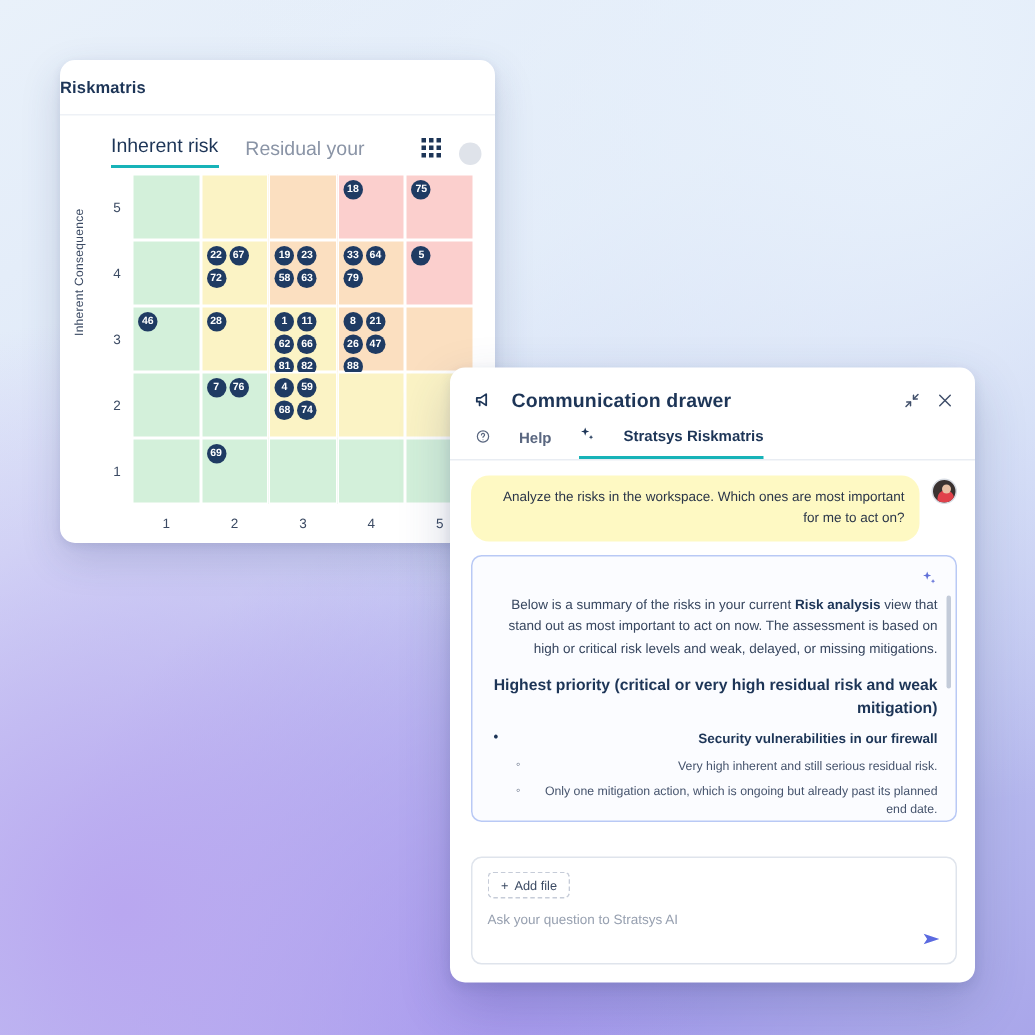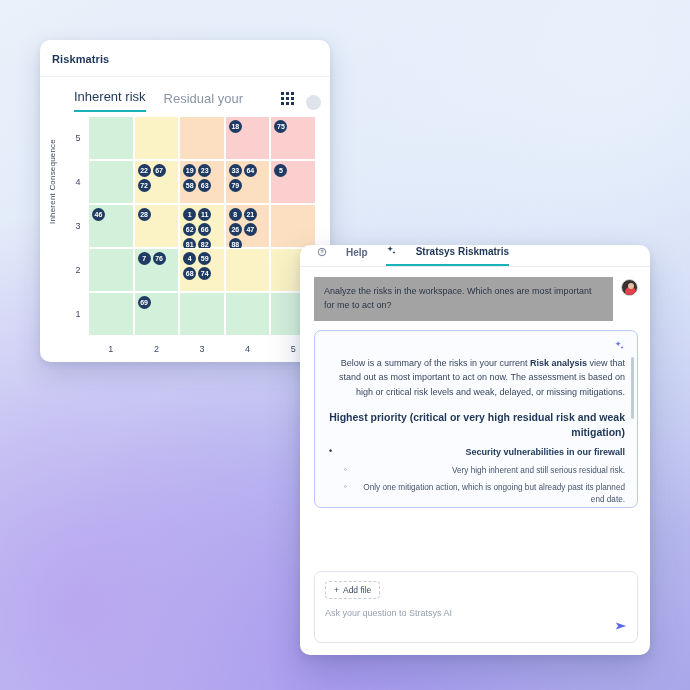--- a/index.html
+++ b/index.html
@@ -22,21 +22,21 @@
     position: absolute;
     left: 40px; top: 40px;
     width: 290px; height: 322px;
     background: #ffffff;
     border-radius: 10px;
     box-shadow: 0 10px 26px rgba(45,60,110,.18), 0 2px 6px rgba(45,60,110,.10);
     overflow: hidden;
   }
   .matrix-title {
     font-size: 11px; font-weight: bold; color: #1d3557;
-    padding: 13px 0 11px 12px;
+    padding: 13px 0 11px 0;
     border-bottom: 1px solid #eef1f6;
     letter-spacing: .1px;
   }
   .matrix-tabs {
     display: flex; gap: 18px; align-items: flex-end;
     padding: 12px 0 0 34px;
     position: relative;
   }
   .mtab {
     font-size: 13px; font-weight: normal; color: #8a94a6;
@@ -125,22 +125,22 @@
     padding-bottom: 6px; cursor: pointer;
   }
   .dtab.active { color: #1d3557; border-bottom: 2.5px solid #17b3b8; }
 
   .chat-area {
     flex: 1; padding: 10px 12px 6px 14px;
     overflow: hidden; position: relative;
   }
   .user-row { display: flex; align-items: flex-start; gap: 8px; }
   .user-bubble {
-    flex: 1; background: #a3a3a3; border-radius: 0;
-    padding: 8px 10px; font-size: 9px; line-height: 1.55; color: #2b3649;
+    flex: 1; background: #fef9c3; border-radius: 12px;
+    padding: 8px 10px; font-size: 9px; line-height: 1.55; color: #2b3649; text-align: right;
   }
   .user-avatar {
     width: 17px; height: 17px; border-radius: 50%;
     background: #3a3230; flex: 0 0 auto; margin-top: 2px;
     position: relative; overflow: hidden;
     border: 1px solid #d8dce3;
   }
   .user-avatar::after {
     content:''; position:absolute; left:3px; bottom:0; width:11px; height:8px;
     background:#e0414a; border-radius:5px 5px 0 0;
@@ -304,20 +304,40 @@
           <div class="xlab">3</div>
           <div class="xlab">4</div>
           <div class="xlab">5</div>
         </div>
     </div>
   </div>
 </div>
 
 <div class="drawer">
 
+  <div class="drawer-head">
+    <span class="hd-icon">
+      <svg width="15" height="15" viewBox="0 0 24 24" fill="none" stroke="#1d3557" stroke-width="1.9" stroke-linecap="round" stroke-linejoin="round">
+        <path d="M3 10v4h4l6 4V6L7 10H3z"></path>
+          <path d="M6 14v4"></path>
+      </svg>
+    </span>
+    <span class="drawer-title">Communication drawer</span>
+    <span class="hd-icon">
+      <svg width="12" height="12" viewBox="0 0 24 24" fill="none" stroke="#41506b" stroke-width="2" stroke-linecap="round">
+        <path d="M20 4l-6 6M4 20l6-6"></path>
+          <path d="M14 10h5M14 10V5M10 14H5M10 14v5"></path>
+      </svg>
+    </span>
+    <span class="hd-icon">
+      <svg width="12" height="12" viewBox="0 0 24 24" fill="none" stroke="#41506b" stroke-width="2" stroke-linecap="round">
+        <path d="M5 5l14 14M19 5L5 19"></path>
+      </svg>
+    </span>
+  </div>
 
   <div class="drawer-tabs">
     <div class="dtab">
       <span>
         <svg width="10" height="10" viewBox="0 0 24 24" fill="none" stroke="#5a6780" stroke-width="2">
           <circle cx="12" cy="12" r="9"></circle>
             <path d="M9.5 9.5a2.5 2.5 0 113.2 2.4c-.6.3-.7.8-.7 1.3" stroke-linecap="round"></path>
             <circle cx="12" cy="17" r=".8" fill="#5a6780" stroke="none"></circle>
         </svg>
       </span>

